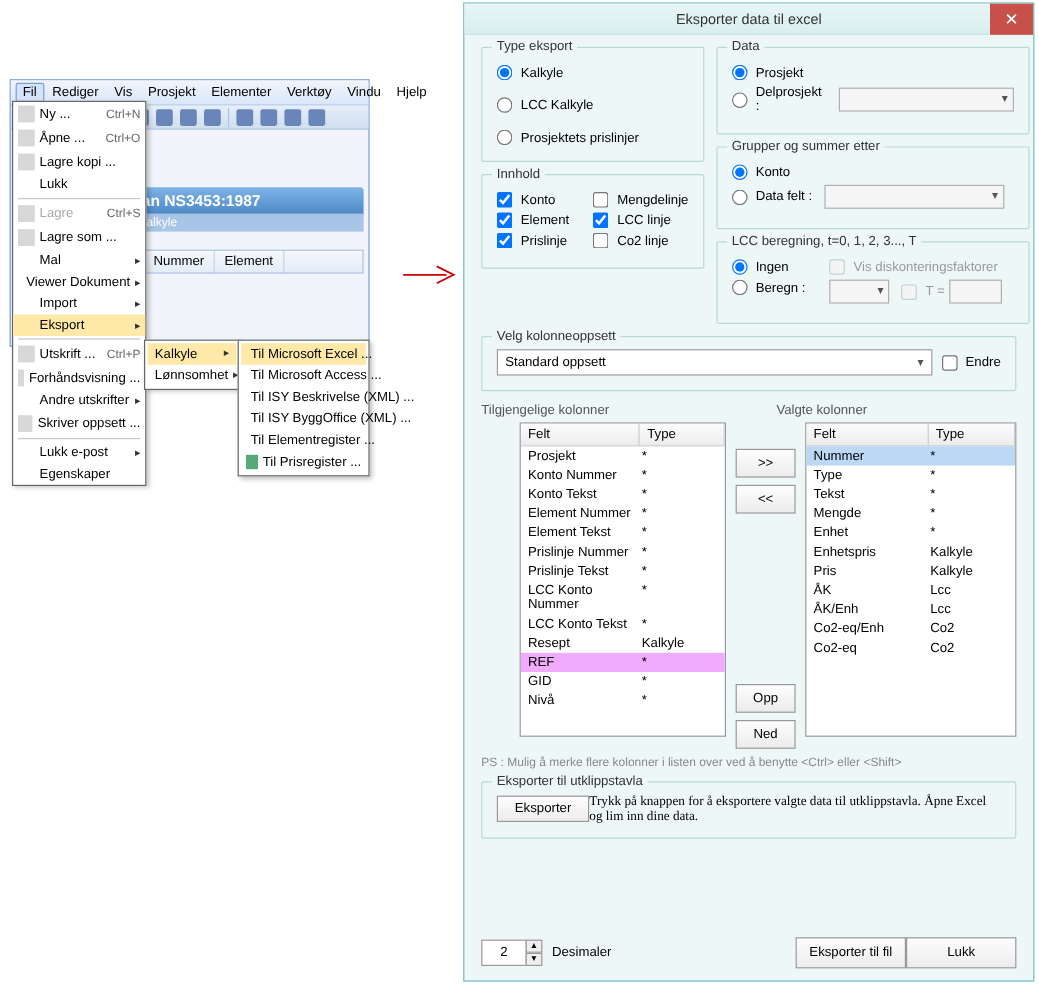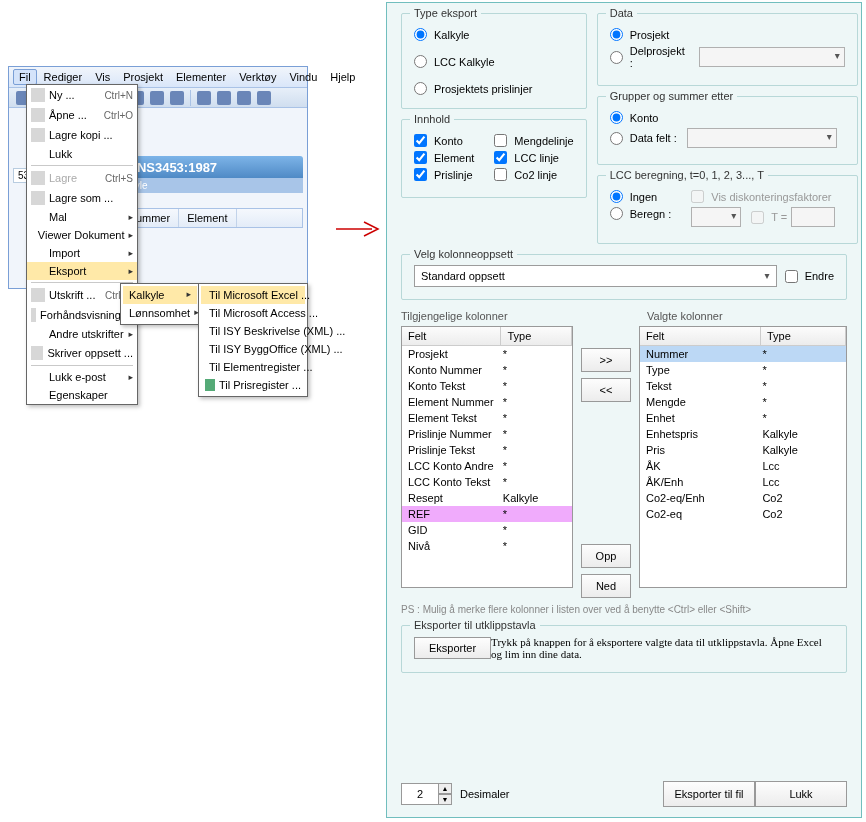--- a/index.html
+++ b/index.html
@@ -6,21 +6,21 @@
 body { margin: 0; background: #fff; width: 866px; height: 822px; position: relative; }
 
 
 .app-window { position: absolute; left: 8px; top: 66px; width: 300px; border: 1px solid #7a9fd6; background: #f1f5fb; }
 .menubar { display: flex; background: linear-gradient(#f1f5fb,#d9e6f9); border-bottom: 1px solid #a9c2e6; padding: 2px 4px; gap: 1px; }
 .menubar span { padding: 2px 6px; cursor: default; }
 .menubar span.active { background: #d4e3fa; border: 1px solid #7a9fd6; border-radius: 2px; padding: 1px 5px; }
 .toolbar-row { display: flex; align-items: center; background: linear-gradient(#e7eff9,#d0deef); border-bottom: 1px solid #a9c2e6; padding: 2px 4px; height: 20px; }
 .toolbar-ico { width: 14px; height: 14px; margin: 0 3px; background: #6a86b8; border-radius: 2px; }
 .toolbar-sep { width: 1px; height: 16px; background: #a9c2e6; margin: 0 3px; }
-.file-menu { position: absolute; left: 10px; top: 84px; width: 112px; background: #fff; border: 1px solid #666; box-shadow: 2px 2px 4px rgba(0,0,0,.25); z-index: 10; margin-left: 16px; }
+.file-menu { position: absolute; left: 10px; top: 84px; width: 112px; background: #fff; border: 1px solid #666; box-shadow: 2px 2px 4px rgba(0,0,0,.25); z-index: 10; }
 .menu-item { display: flex; align-items: center; padding: 3px 4px; position: relative; cursor: default; }
 .menu-item.hl { background: #ffe9a8; }
 .menu-ico { width: 14px; height: 14px; margin-right: 4px; background: #d7d7d7; display: inline-block; }
 .menu-label { flex: 1; white-space: nowrap; }
 .menu-shortcut { color: #666; font-size: 10px; margin-left: 6px; }
 .menu-arrow { font-size: 9px; color: #333; margin-left: 4px; }
 .menu-sep { height: 1px; background: #c9c9c9; margin: 2px 4px; }
 .sub-menu { position: absolute; left: 120px; top: 283px; width: 80px; background: #fff; border: 1px solid #666; box-shadow: 2px 2px 4px rgba(0,0,0,.25); z-index: 11; padding: 2px; }
 .sub-item { padding: 3px 6px; display: flex; justify-content: space-between; cursor: default; }
 .sub-item.hl { background: #ffe9a8; }
@@ -46,21 +46,21 @@
 .fs-legend { position: absolute; top: -7px; left: 8px; background: #eef7f7; padding: 0 4px; font-size: 11px; color: #333; }
 .radio-row, .chk-row { display: flex; align-items: center; margin: 4px 0; gap: 4px; }
 .radio-row input, .chk-row input { margin: 0 3px 0 0; }
 .two-col { display: flex; gap: 10px; }
 .two-col > div { flex: 1; }
 .combo { width: 150px; height: 20px; border: 1px solid #b0b0b0; background: #f5f5f5; display: inline-block; position: relative; }
 .combo:after { content: '▾'; position: absolute; right: 4px; top: 2px; font-size: 10px; color: #555; }
 .inline-input { width: 44px; height: 20px; border: 1px solid #b0b0b0; background: #fff; display: inline-block; }
 .wide-combo { width: 380px; height: 22px; border: 1px solid #9c9c9c; background: #fff; display: inline-flex; align-items: center; padding: 0 6px; position: relative; }
 .wide-combo:after { content: '▾'; position: absolute; right: 6px; top: 4px; font-size: 10px; color: #555; }
-.col-section { display: flex; gap: 8px; margin-top: 4px; }
+.col-section { display: flex; gap: 8px; margin-top: 4px; margin-left: 32px; }
 .col-label-row { display: flex; gap: 8px; margin-top: 6px; }
 .col-label-row .lbl { flex: 1; font-size: 11px; color: #555; }
 .listbox { border: 1px solid #999; background: #fff; height: 262px; overflow-y: auto; }
 .list-head { display: flex; background: linear-gradient(#fcfcfc,#ececec); border-bottom: 1px solid #ccc; }
 .list-head span { padding: 3px 6px; border-right: 1px solid #ccc; }
 .list-head .c1 { flex: 1.5; }
 .list-head .c2 { flex: 1; }
 .list-row { display: flex; padding: 2px 6px; }
 .list-row .c1 { flex: 1.5; }
 .list-row .c2 { flex: 1; }
@@ -237,20 +237,24 @@
       <span>Til Prisregister ...</span>
     </div>
   </div>
 
 <svg class="big-arrow" width="48" height="18">
   <line x1="2" y1="9" x2="38" y2="9" class="arrow-line"></line>
   <polyline points="30,2 44,9 30,16" class="arrow-line"></polyline>
 </svg>
 
 <div class="dialog">
+  <div class="dlg-title">
+    <span class="dlg-title-text">Eksporter data til excel</span>
+    <div class="dlg-close">✕</div>
+  </div>
   <div class="dlg-body">
     <div class="two-col">
       <div>
         <div class="fieldset" style="height:96px;">
           <span class="fs-legend">Type eksport</span>
           <div class="radio-row">
               <input type="radio" checked="" style="">
               <span>Kalkyle</span>
             </div>
           <div class="radio-row" style="margin-top:14px;">
@@ -397,21 +401,21 @@
           </div>
           <div class="list-row">
             <span class="c1">Prislinje Nummer</span>
             <span class="c2">*</span>
           </div>
           <div class="list-row">
             <span class="c1">Prislinje Tekst</span>
             <span class="c2">*</span>
           </div>
           <div class="list-row">
-            <span class="c1">LCC Konto Andre</span>
+            <span class="c1">LCC Konto Nummer</span>
             <span class="c2">*</span>
           </div>
           <div class="list-row">
             <span class="c1">LCC Konto Tekst</span>
             <span class="c2">*</span>
           </div>
           <div class="list-row">
             <span class="c1">Resept</span>
             <span class="c2">Kalkyle</span>
           </div>

